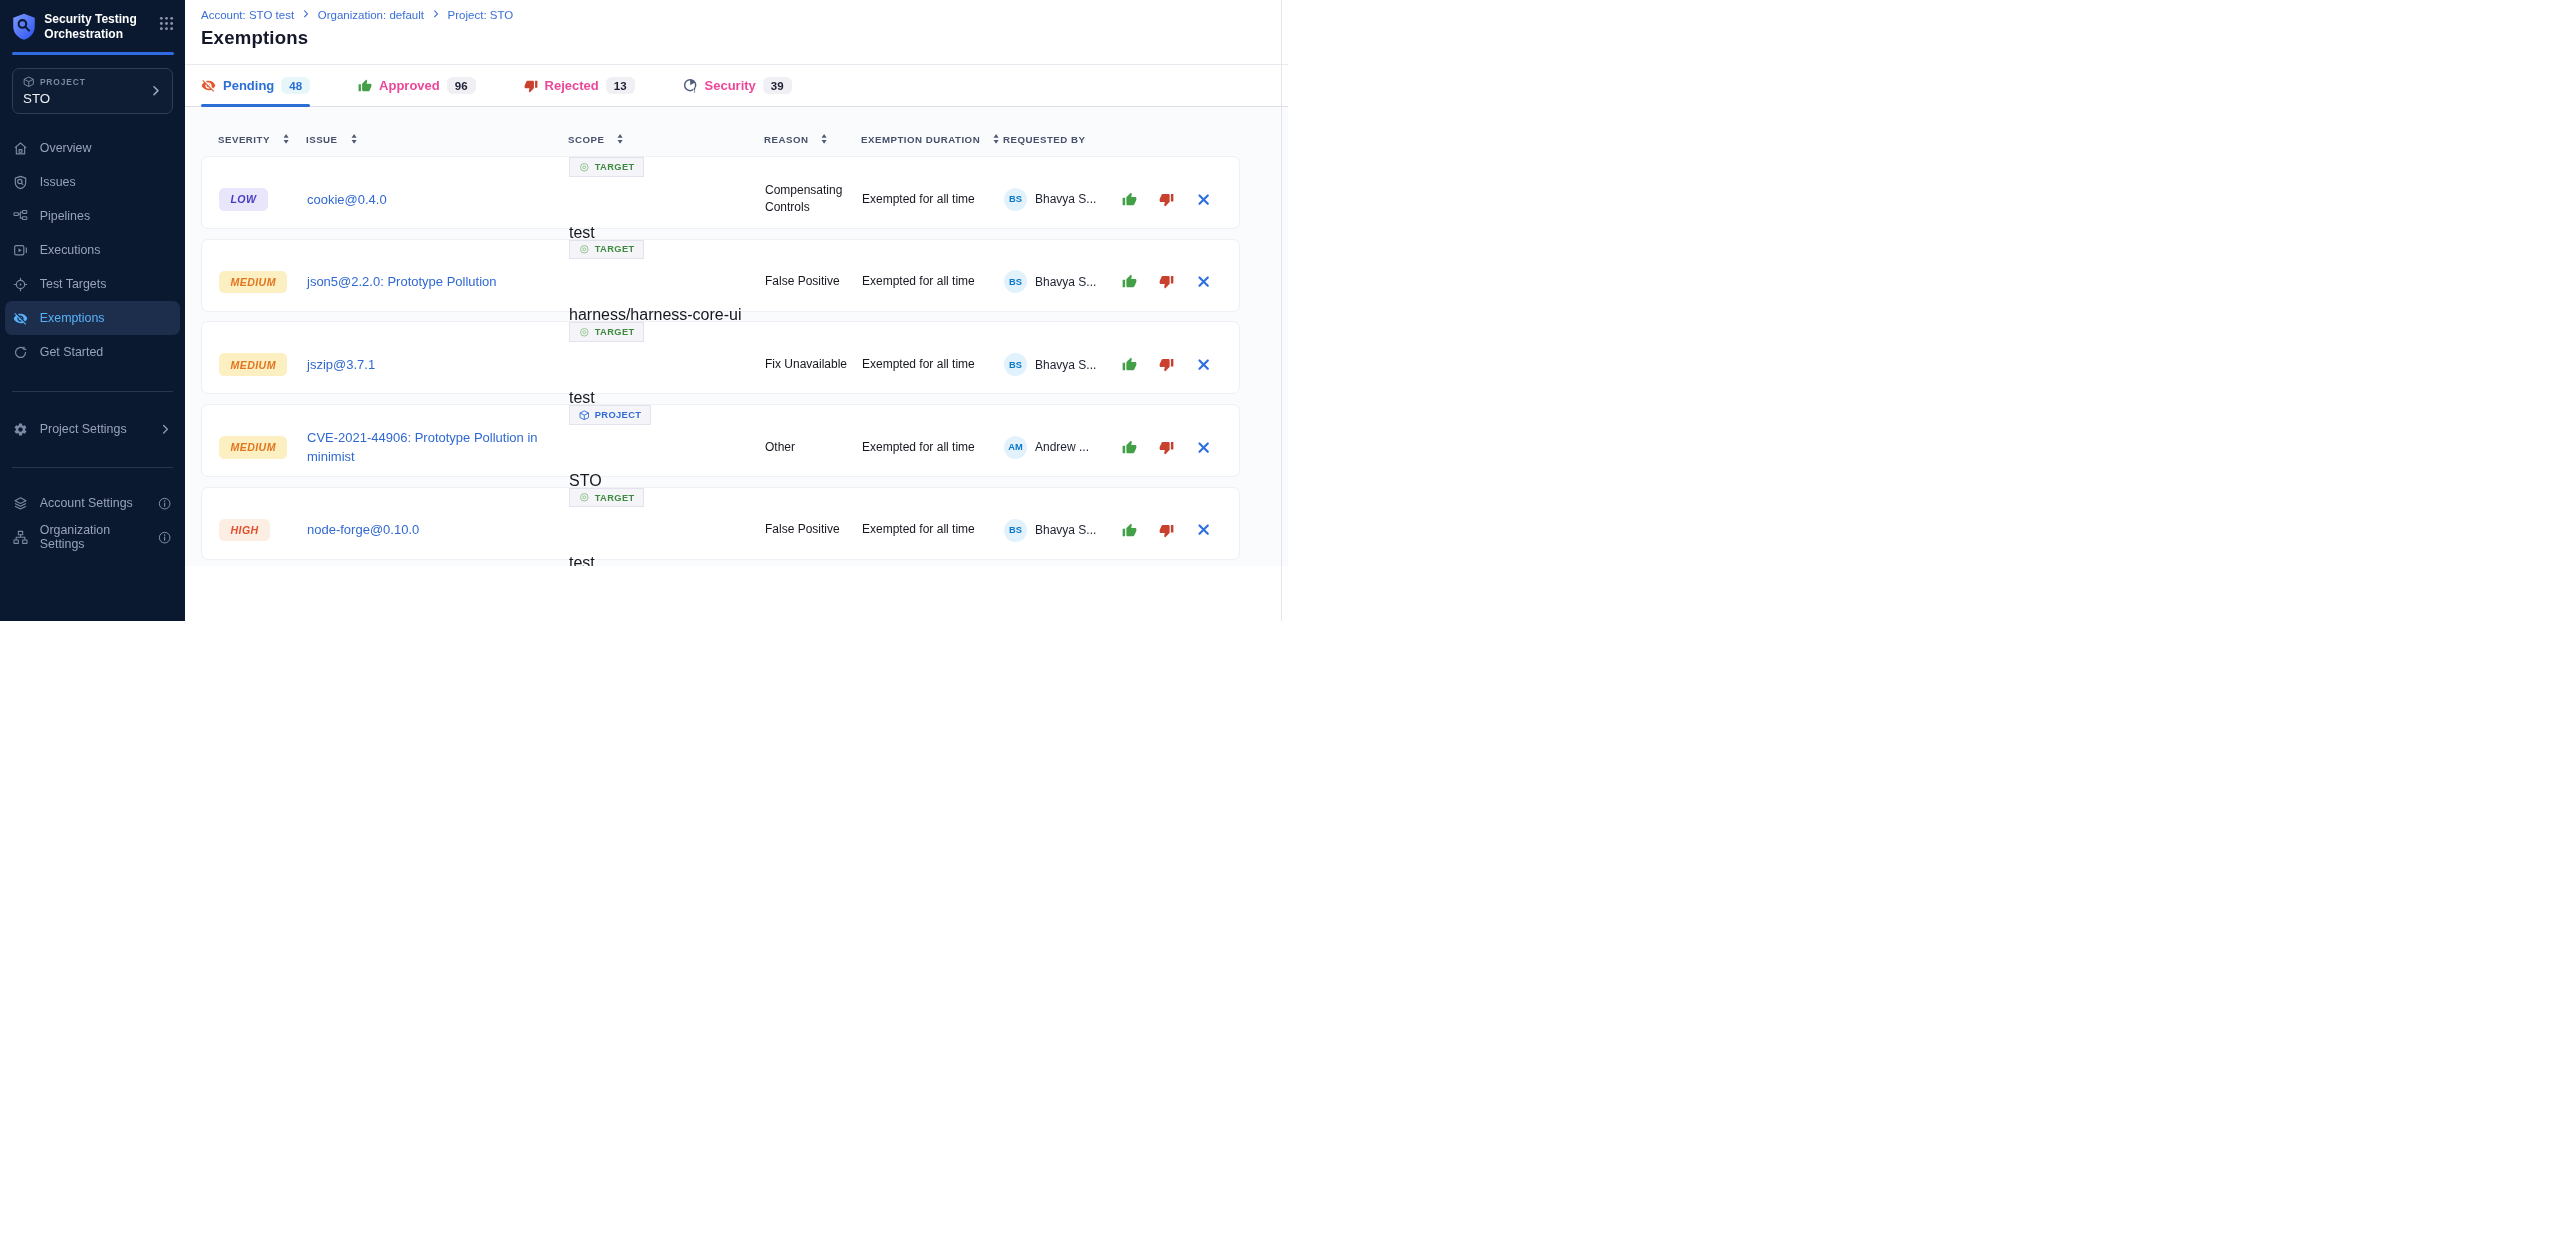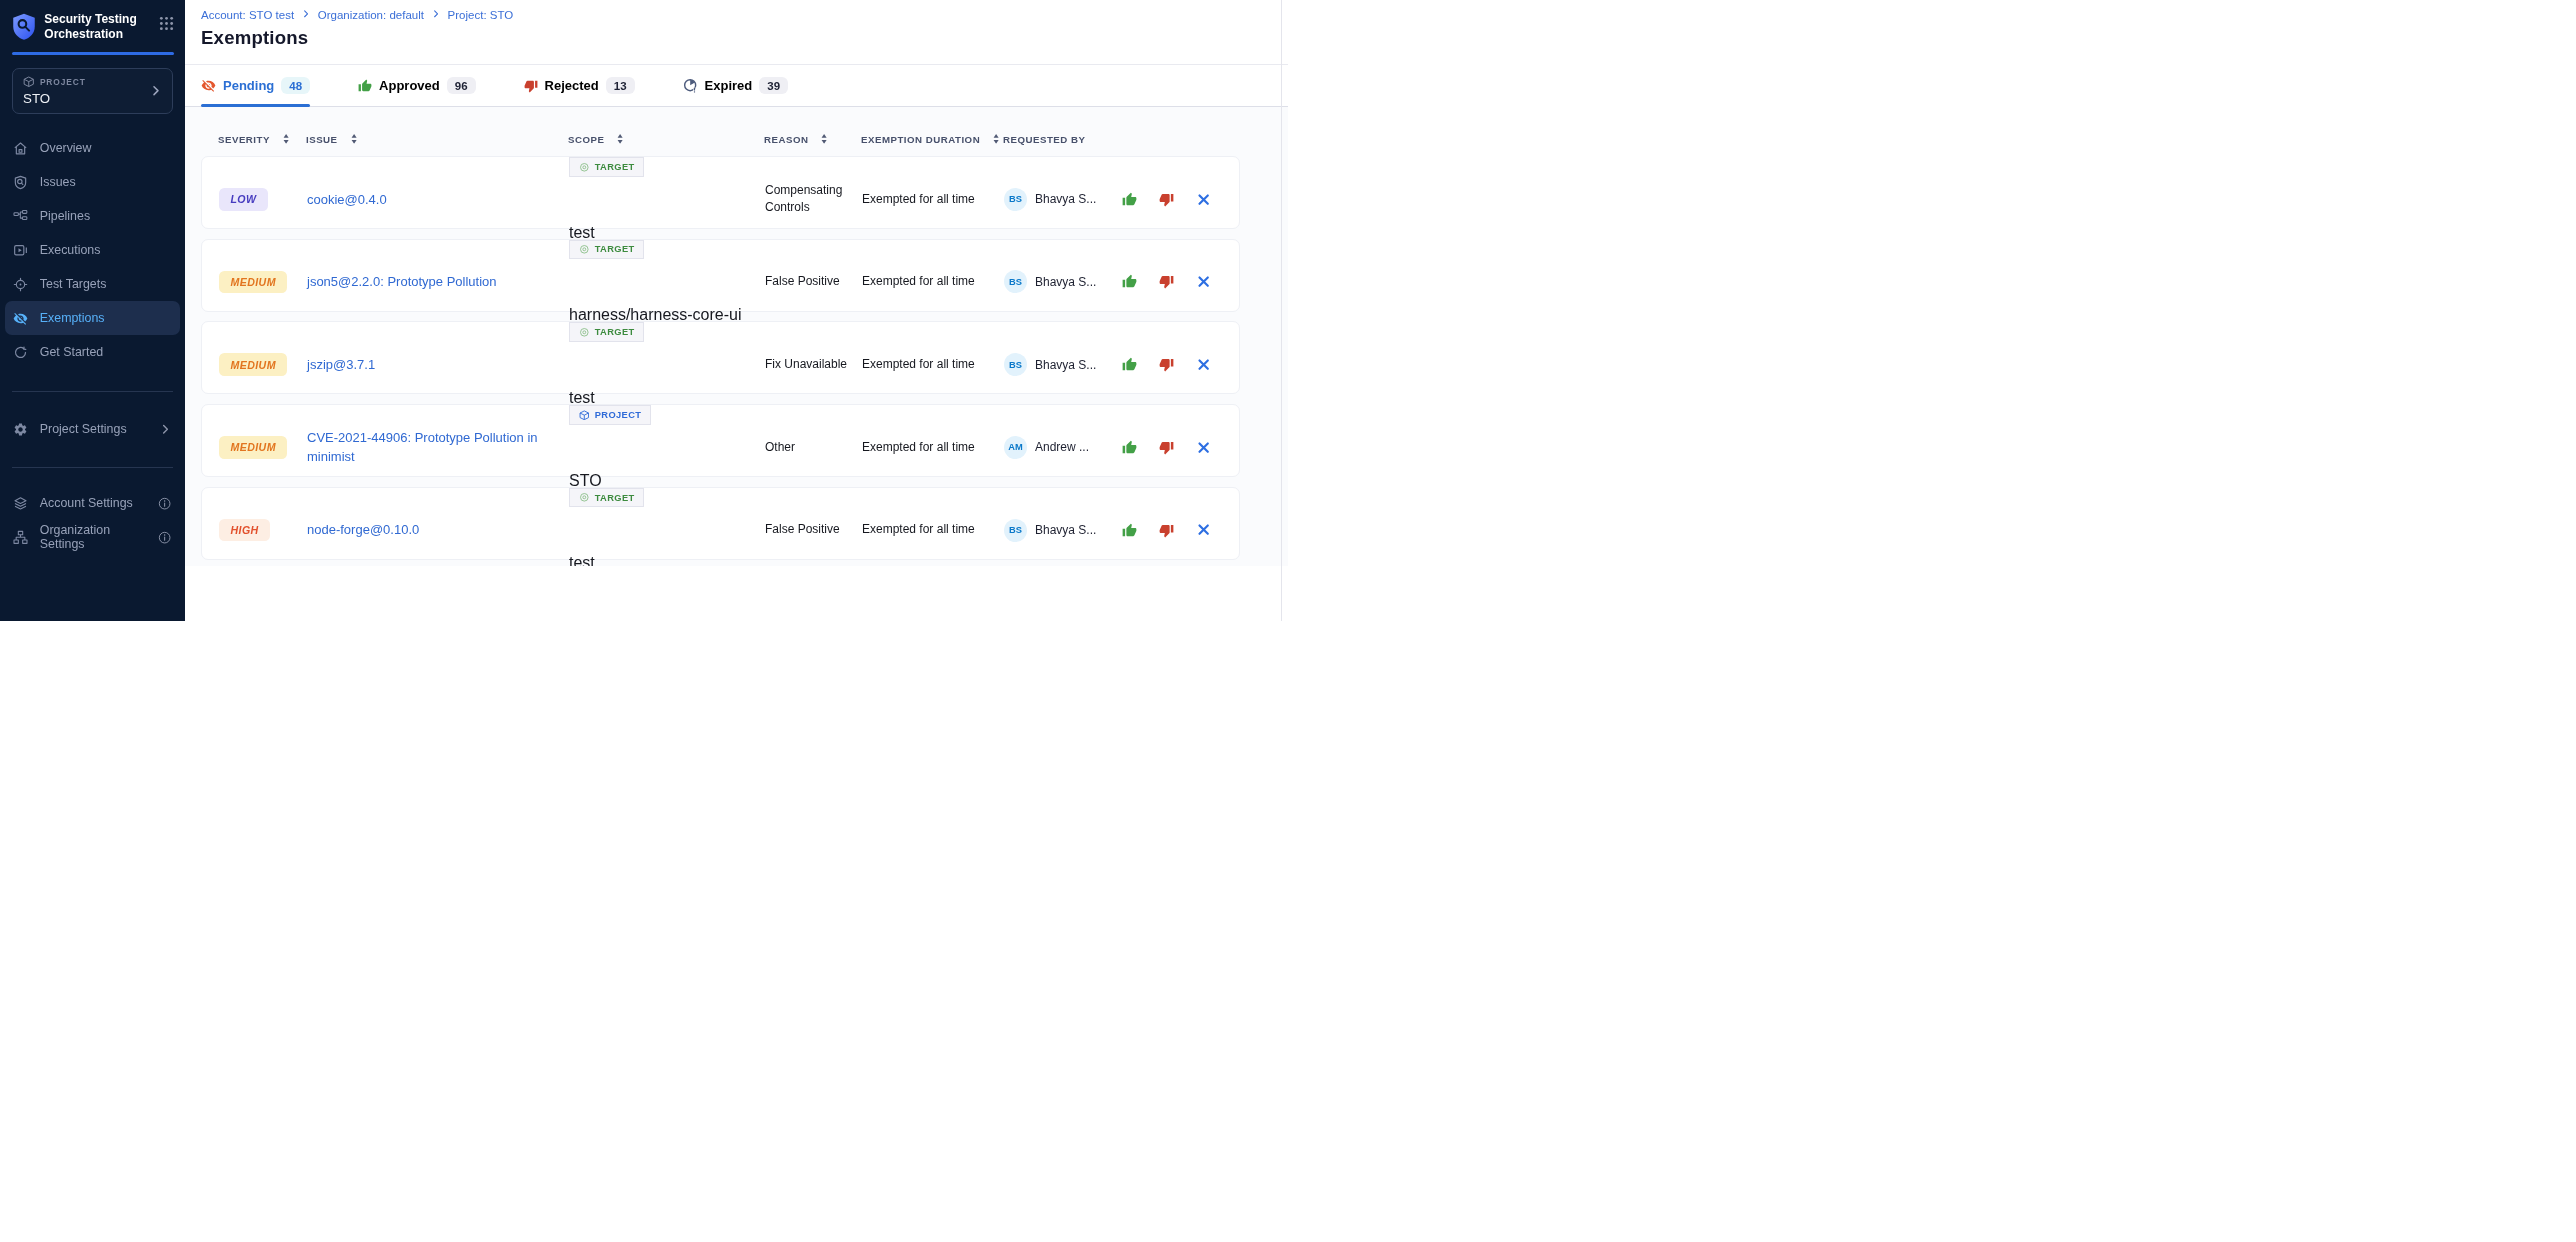--- a/index.html
+++ b/index.html
@@ -58,21 +58,21 @@
   .search-box svg { color:#5f6578; flex-shrink:0; }
   .search-box input { border:none; outline:none; width:100%; font-size:12px;
     font-family:"Liberation Sans", sans-serif; color:#2b2e3d; background:transparent; }
   .search-box input::placeholder { color:#9aa1b5; }
 
   .tabsbar { height:42px; border-bottom:0.9px solid #dddfe8; display:flex; align-items:center;
     padding-left:16px; }
   .tab { display:flex; align-items:center; gap:7px; height:100%; position:relative;
     margin-right:48px; cursor:pointer; }
   .tab .tico { display:flex; }
-  .tab .tlabel { font-size:13px; font-weight:bold; color:#000000; }
+  .tab .tlabel { font-size:13px; font-weight:bold; color:#ec4899; }
   .tab .count { font-size:11.5px; font-weight:bold; color:#1d2134; background:#efeff4;
     padding:2.7px 8px; border-radius:6px; }
   .tab.active .tlabel { color:#2b6fd4; }
   .tab.active .count { background:#e7f6f9; color:#2b6fd4; }
   .tab.active::after { content:""; position:absolute; left:0; right:0; bottom:-0.9px;
     height:2.7px; border-radius:2.7px; background:#2b6fd4; }
 
   .content { height:459px; background:#fafbfd; padding-left:16px; overflow:hidden; }
 
   .tgrid { display:grid; grid-template-columns:88px 262px 196px 97px 142px 114px 1fr;
@@ -384,21 +384,21 @@
           </span>
         <span class="tlabel">Rejected</span>
         <span class="count">13</span>
       </div>
       <div class="tab">
         <span class="tico" style="color:#4d5b7c">
             <svg width="15" height="15" viewBox="0 0 18 18">
               <use href="#i-clockpie"></use>
             </svg>
           </span>
-        <span class="tlabel">Expired</span>
+        <span class="tlabel">Security</span>
         <span class="count">39</span>
       </div>
     </div>
 
     <div class="content">
 
       <div class="tgrid thead">
         <div class="th">
           <span>SEVERITY</span>
           <span class="sort">

